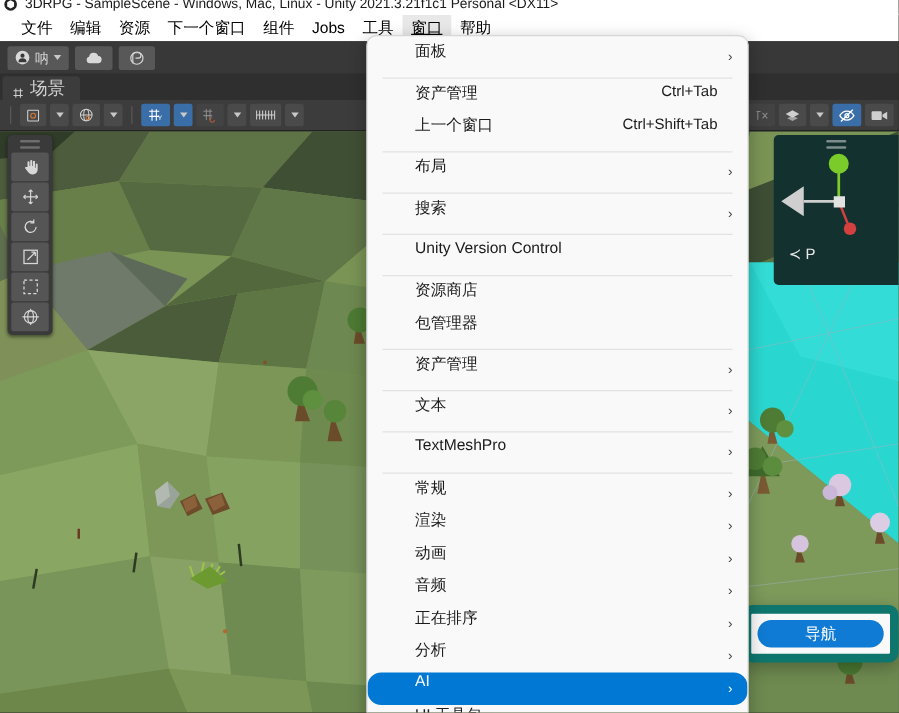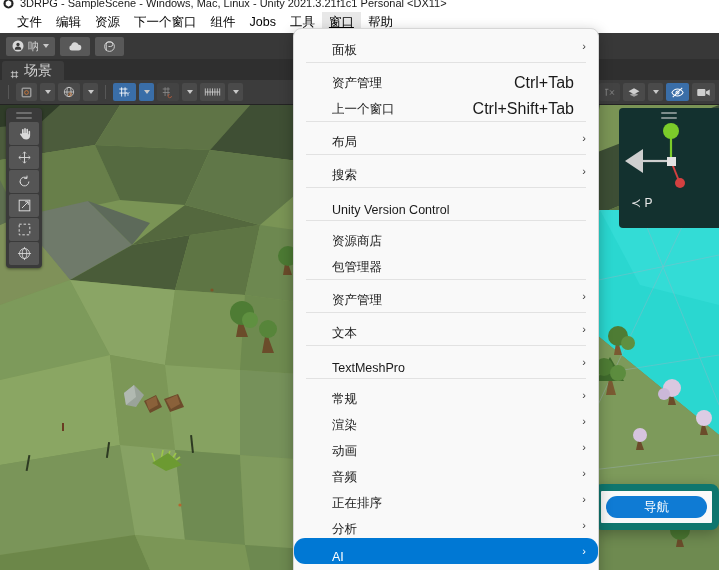--- a/index.html
+++ b/index.html
@@ -114,26 +114,26 @@
   }
 
   
   .dropdown {
     position: absolute; left: 293px; top: 28px; width: 306px;
     background: #f9f9f9; border: 1px solid #d6d6d6; border-radius: 8px;
     box-shadow: 0 4px 14px rgba(0,0,0,.28);
     padding: 4px 0 4px 0; overflow: hidden;
   }
   .dd-item {
-    position: relative; height: 26px; display: flex; align-items: flex-end;
+    position: relative; height: 26px; display: flex; align-items: flex-start;
     padding: 0 10px 0 38px; font-size: 12.5px; color: #1a1a1a; white-space: nowrap;
   }
   .dd-item.sel { background: #0078d4; color: #ffffff; border-radius: 11px; }
   .dd-item .shortcut {
-    margin-left: auto; font-size: 16px; color: #1a1a1a; padding-right: 14px;
+    margin-left: auto; font-size: 12px; color: #1a1a1a; padding-right: 14px;
   }
   .dd-item .arrow {
     position: absolute; right: 12px; top: 50%; transform: translateY(-50%);
     font-size: 11px; color: #3c3c3c;
   }
   .dd-item.sel .arrow { color: #ffffff; }
   .dd-sep { height: 1px; background: #e2e2e2; margin: 3px 12px; }
 
   
   .submenu {

